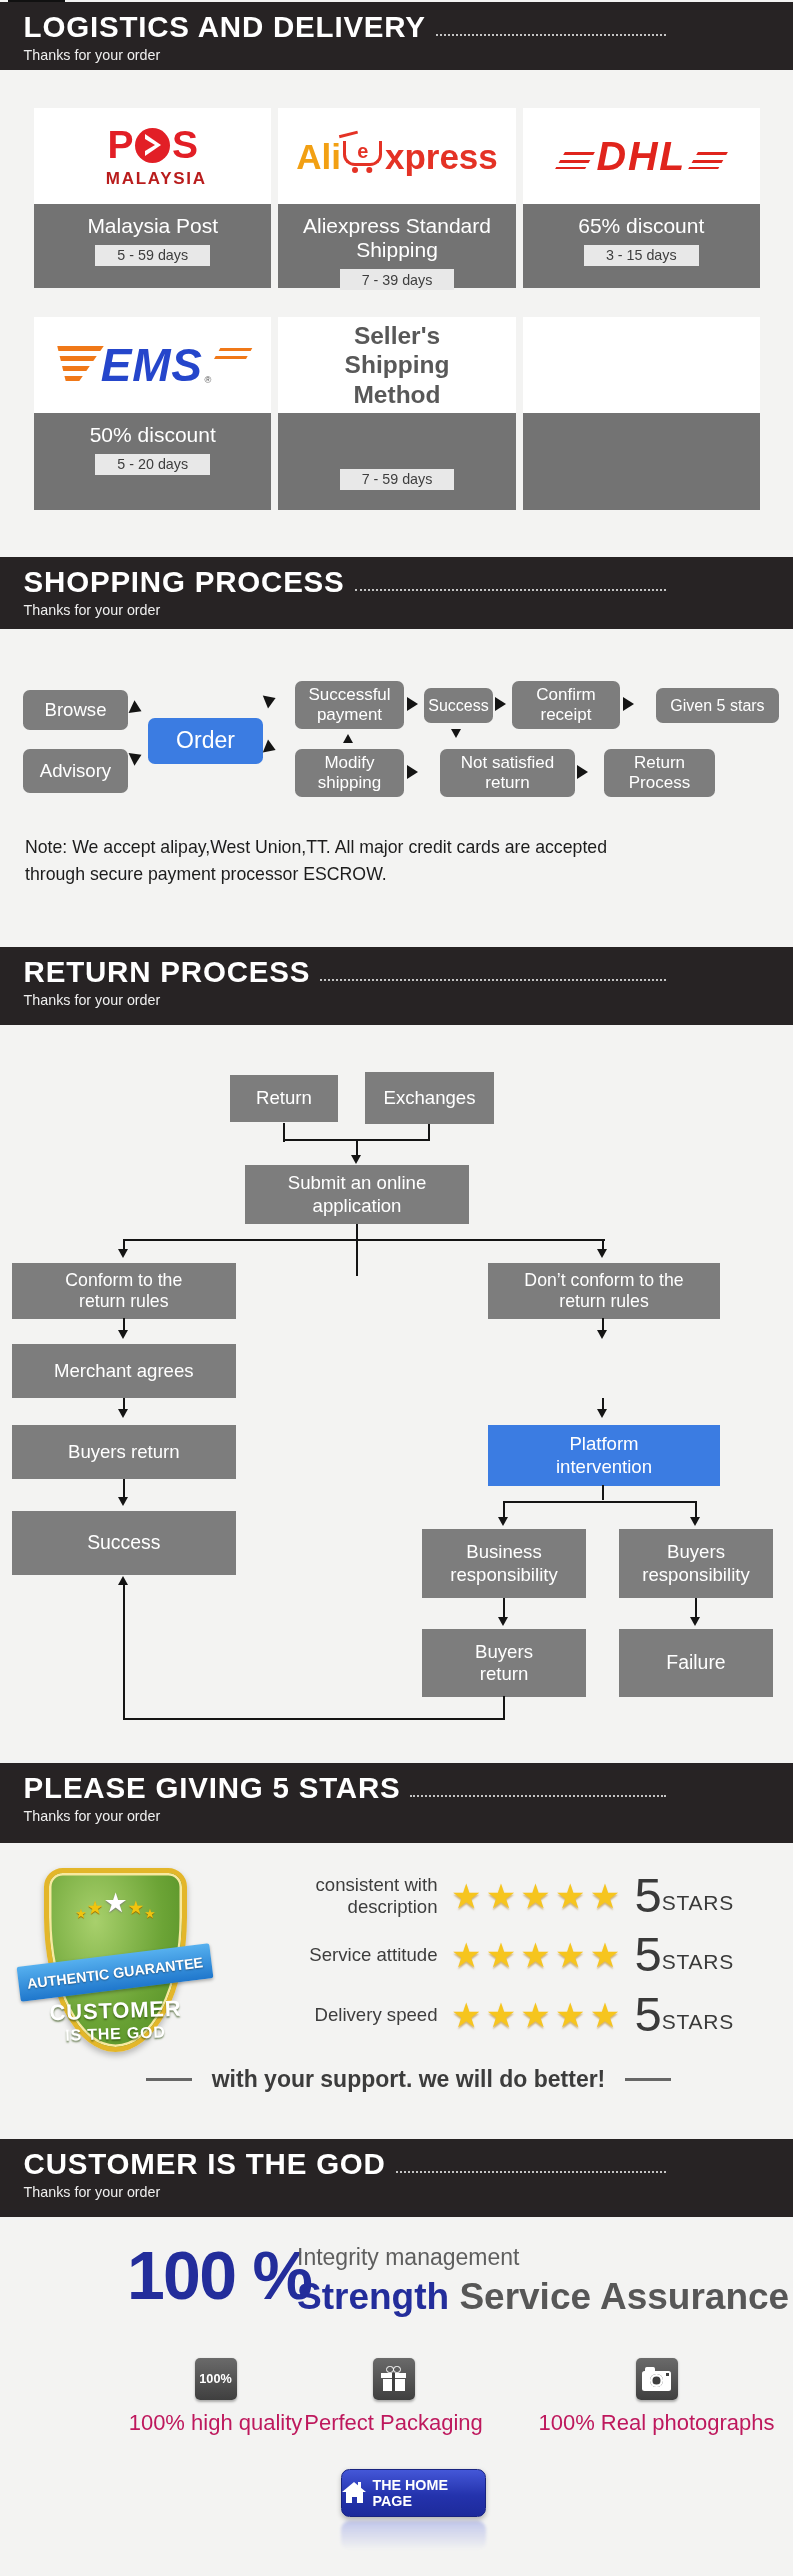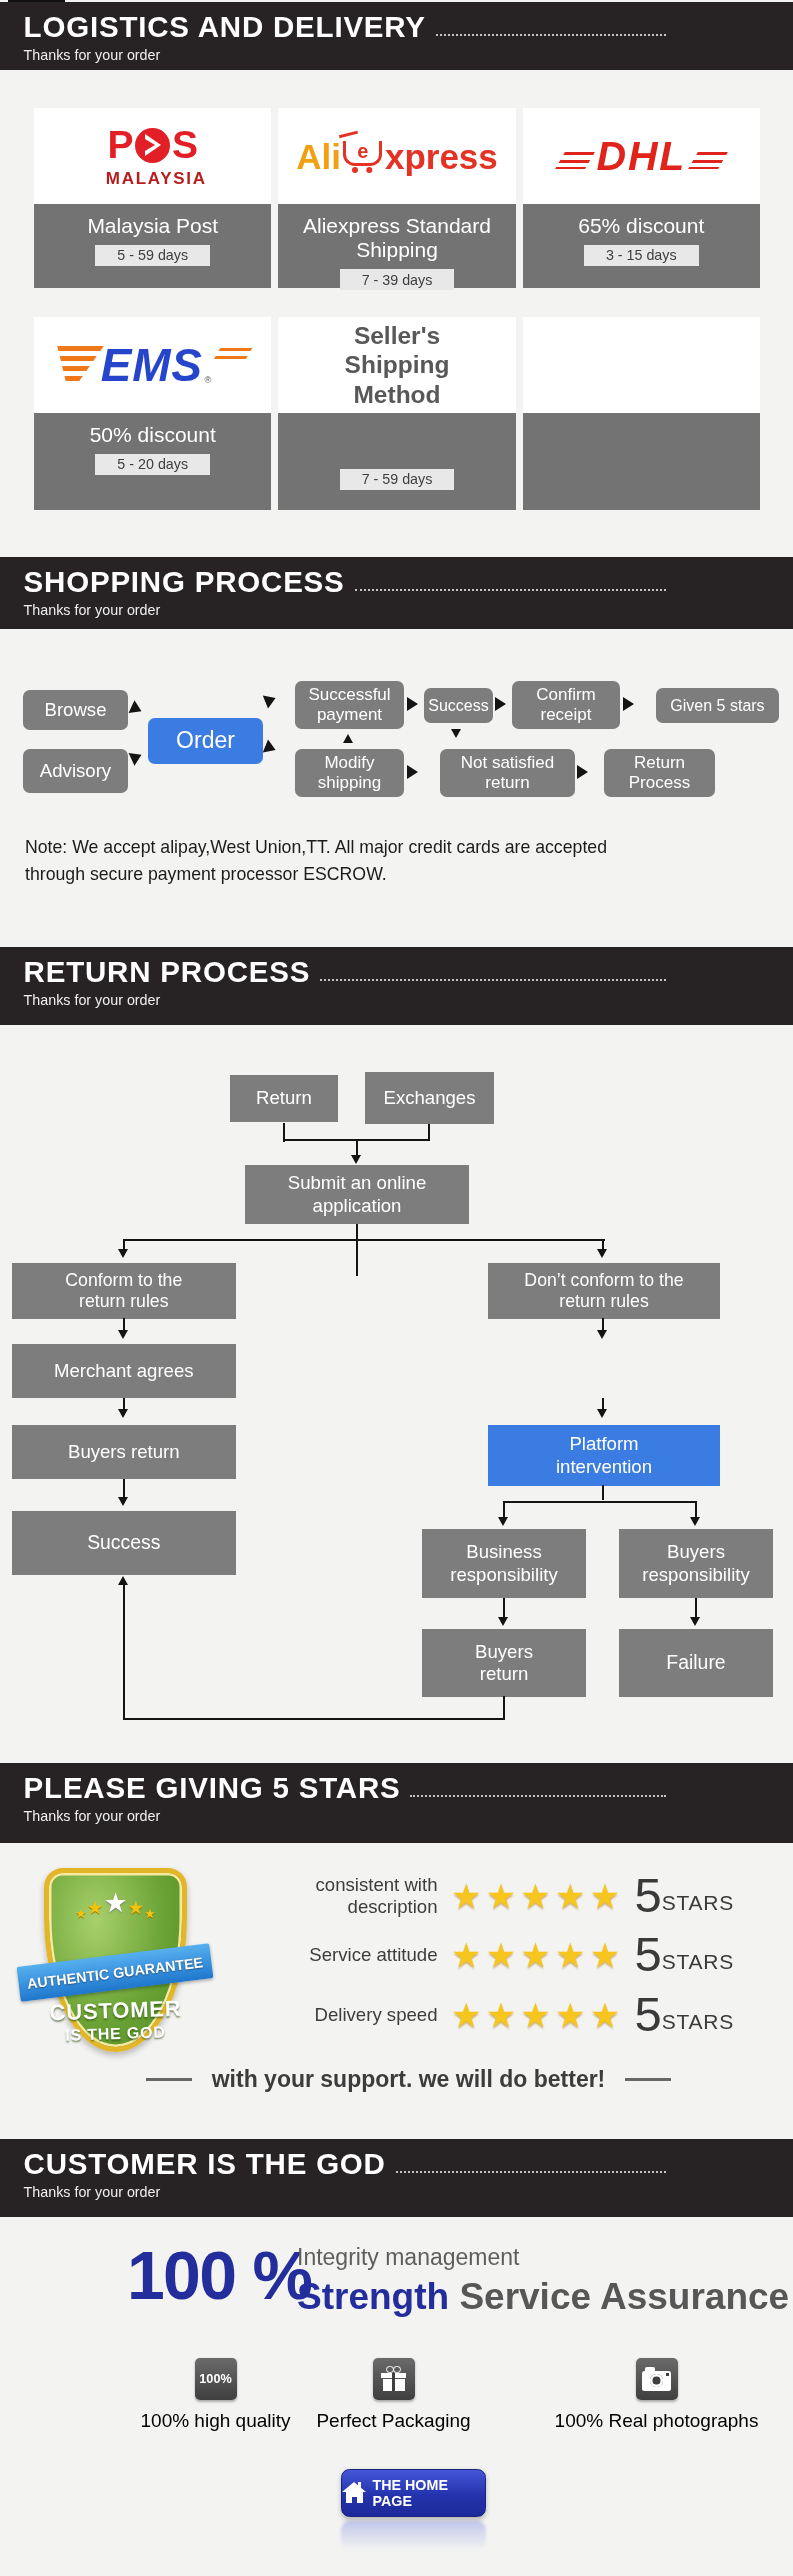--- a/index.html
+++ b/index.html
@@ -91,21 +91,21 @@
   .headline { position:absolute; left:297px; top:2244px; }
   .integrity { font-size:23px; color:#5e5e5e; }
   .line2 { font-size:37px; font-weight:900; white-space:nowrap; line-height:1.05; }
   .strength { color:#232d9b; }
   .service { color:#575757; }
   .exclaim { display:inline-block; color:#4a4a4a; font-size:44px; transform:rotate(18deg); margin-left:5px; }
   .feature { position:absolute; top:2358px; width:253px; text-align:center; }
   .ficon { width:42px; height:42px; margin:0 auto; background:linear-gradient(#6a6a6a,#3f3f3f); border-radius:5px;
            display:flex; align-items:center; justify-content:center; box-shadow:0 1.7px 2.5px rgba(0,0,0,.3); }
   .ficon-text { color:#fff; font-size:12.7px; font-weight:bold; }
-  .flabel { margin-top:10px; font-size:19px; color:#000000; }
+  .flabel { margin-top:10px; font-size:22px; color:#be185d; }
   .gift { position:relative; width:25px; height:23.6px; }
   .gift-bow { position:absolute; top:-1.7px; left:5px; width:15px; height:6.8px; }
   .gift-bow::before { content:""; position:absolute; left:0; width:5.9px; height:5.9px; border:1.7px solid #fff; border-radius:50%; }
   .gift-bow::after { content:""; position:absolute; right:0; width:5.9px; height:5.9px; border:1.7px solid #fff; border-radius:50%; }
   .gift-lid { position:absolute; top:5.9px; left:0; width:25px; height:5px; background:#fff; }
   .gift-body { position:absolute; top:11.8px; left:1.7px; width:22px; height:11.8px; background:#fff; }
   .gift-ribbon { position:absolute; top:5.9px; left:11px; width:3.4px; height:17.7px; background:#3f3f3f; }
   .cam { position:relative; width:29px; height:20px; background:#fff; border-radius:2.5px; margin-top:3.4px; }
   .cam::before { content:""; position:absolute; top:-4.2px; left:3.4px; width:9.3px; height:5px; background:#fff; border-radius:1.7px 1.7px 0 0; }
   .cam-lens { position:absolute; top:3.4px; left:8.4px; width:12.7px; height:12.7px; border-radius:50%; background:#3f3f3f; box-shadow:inset 0 0 0 2.5px #fff; }

